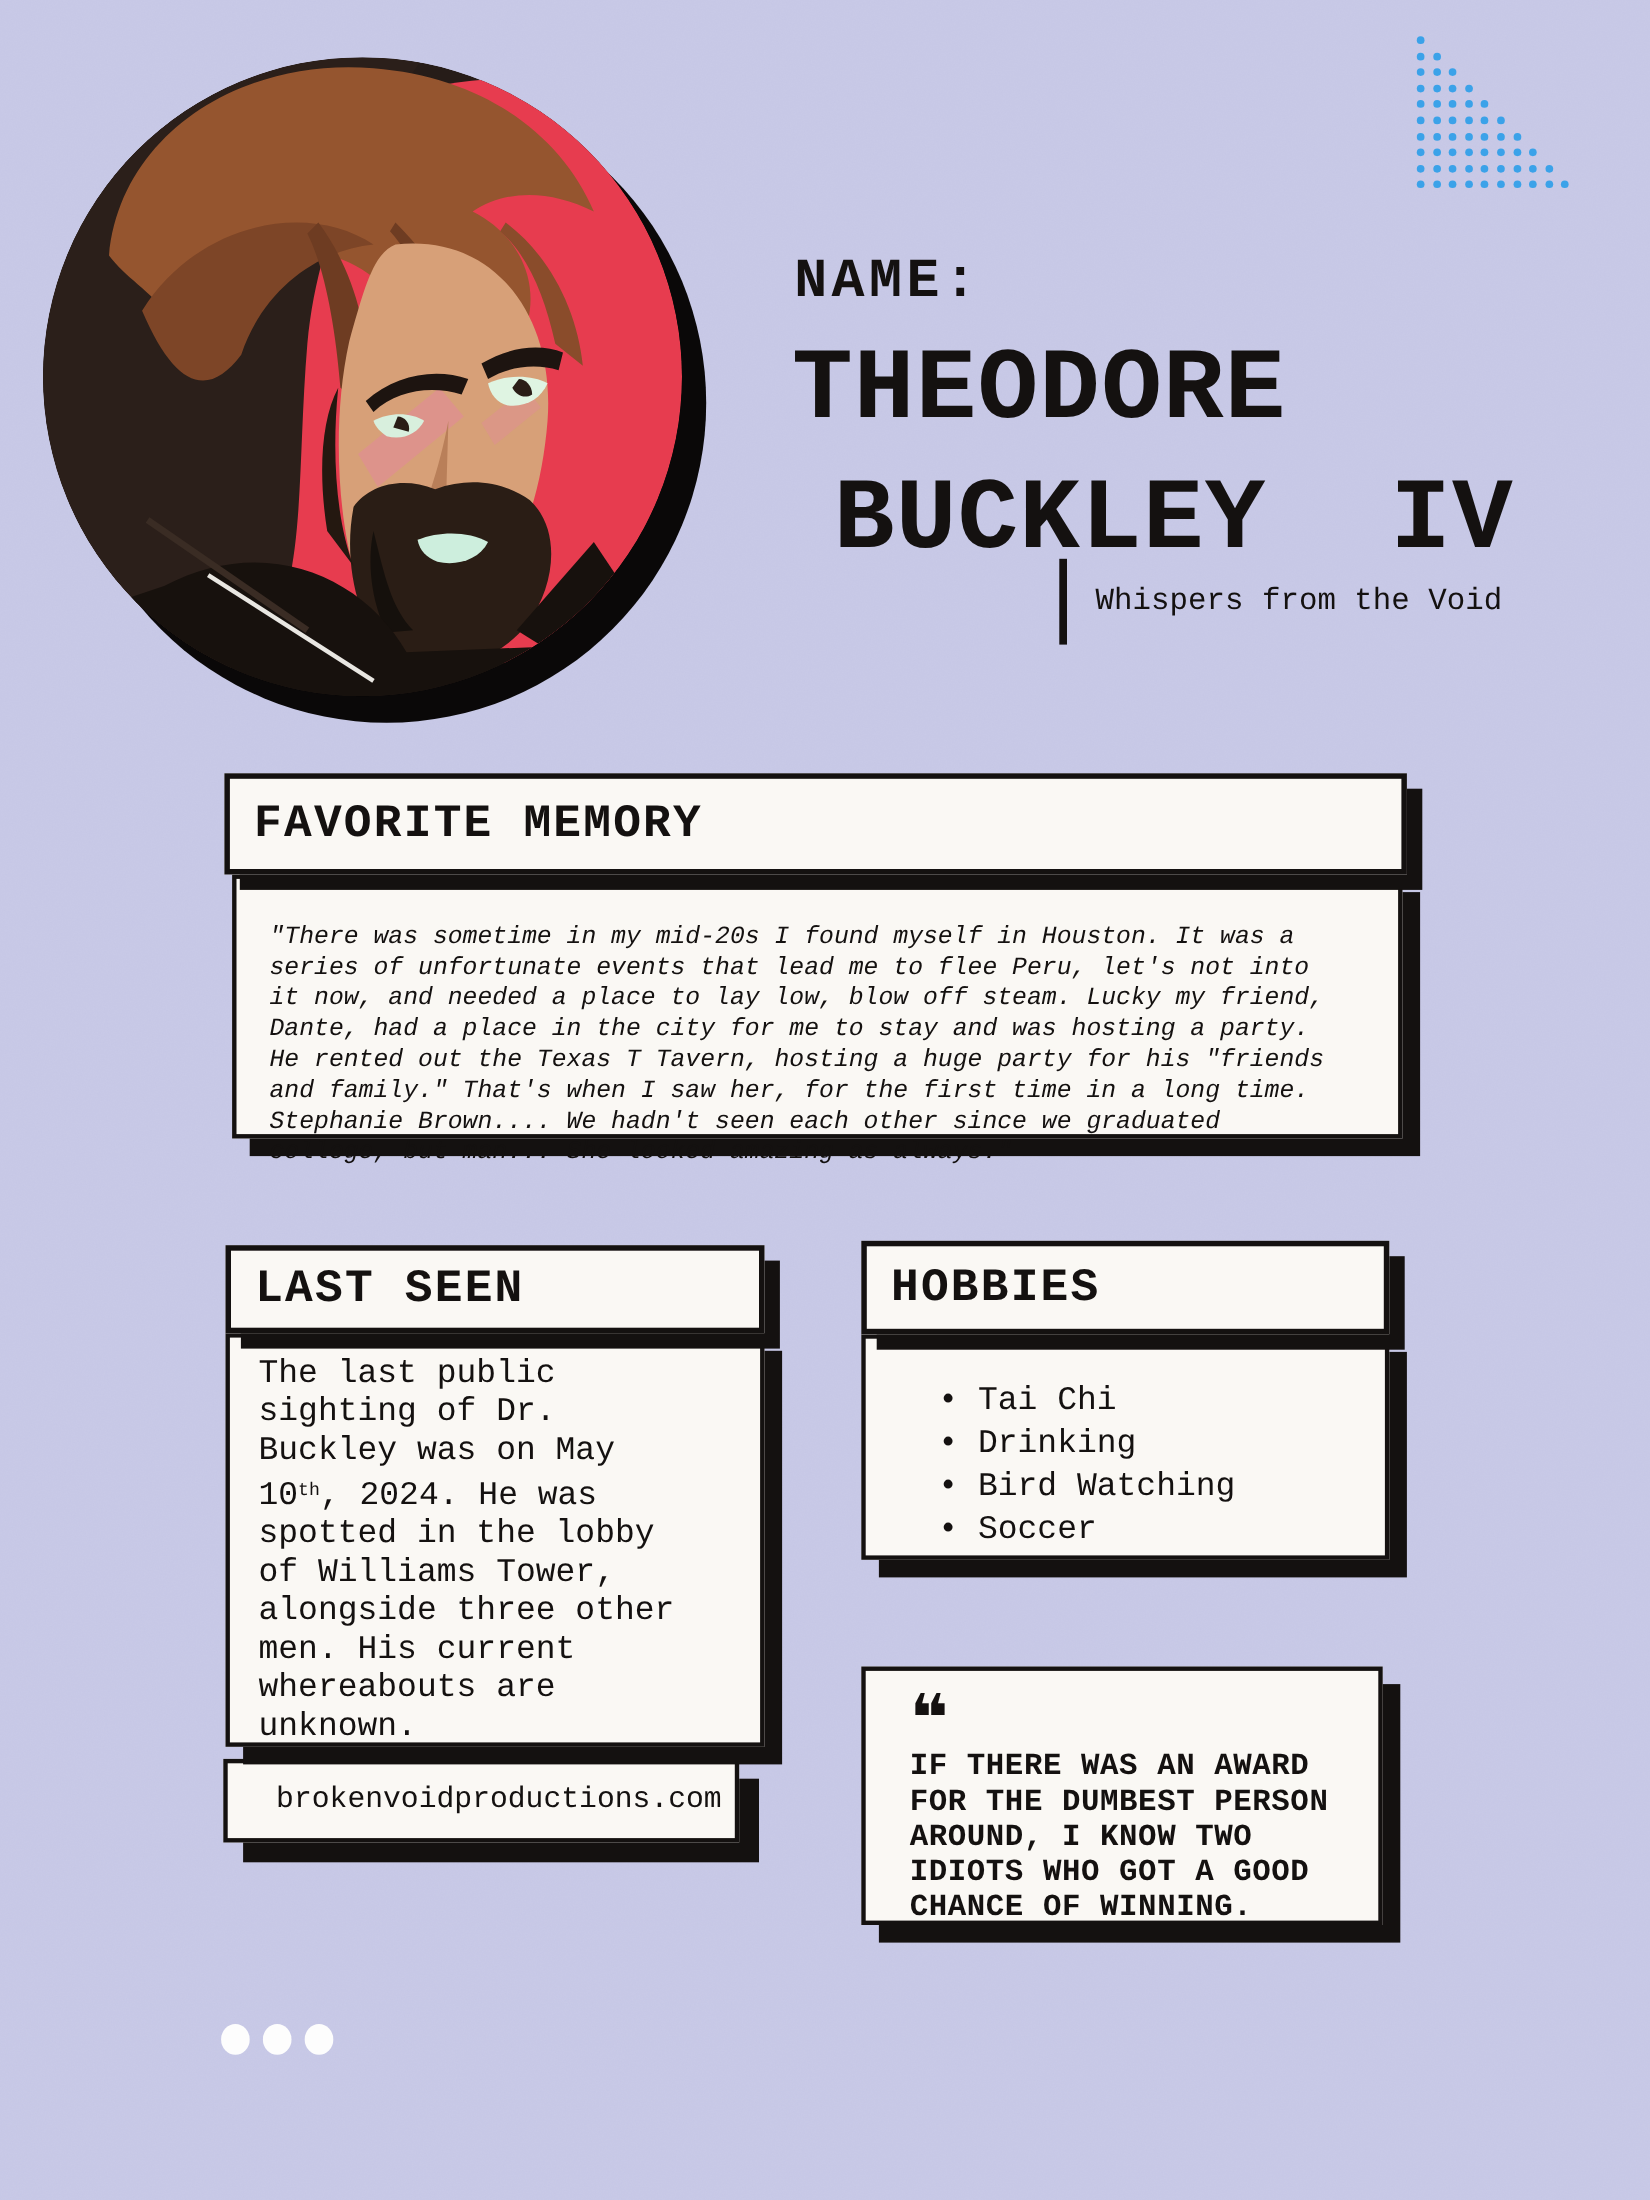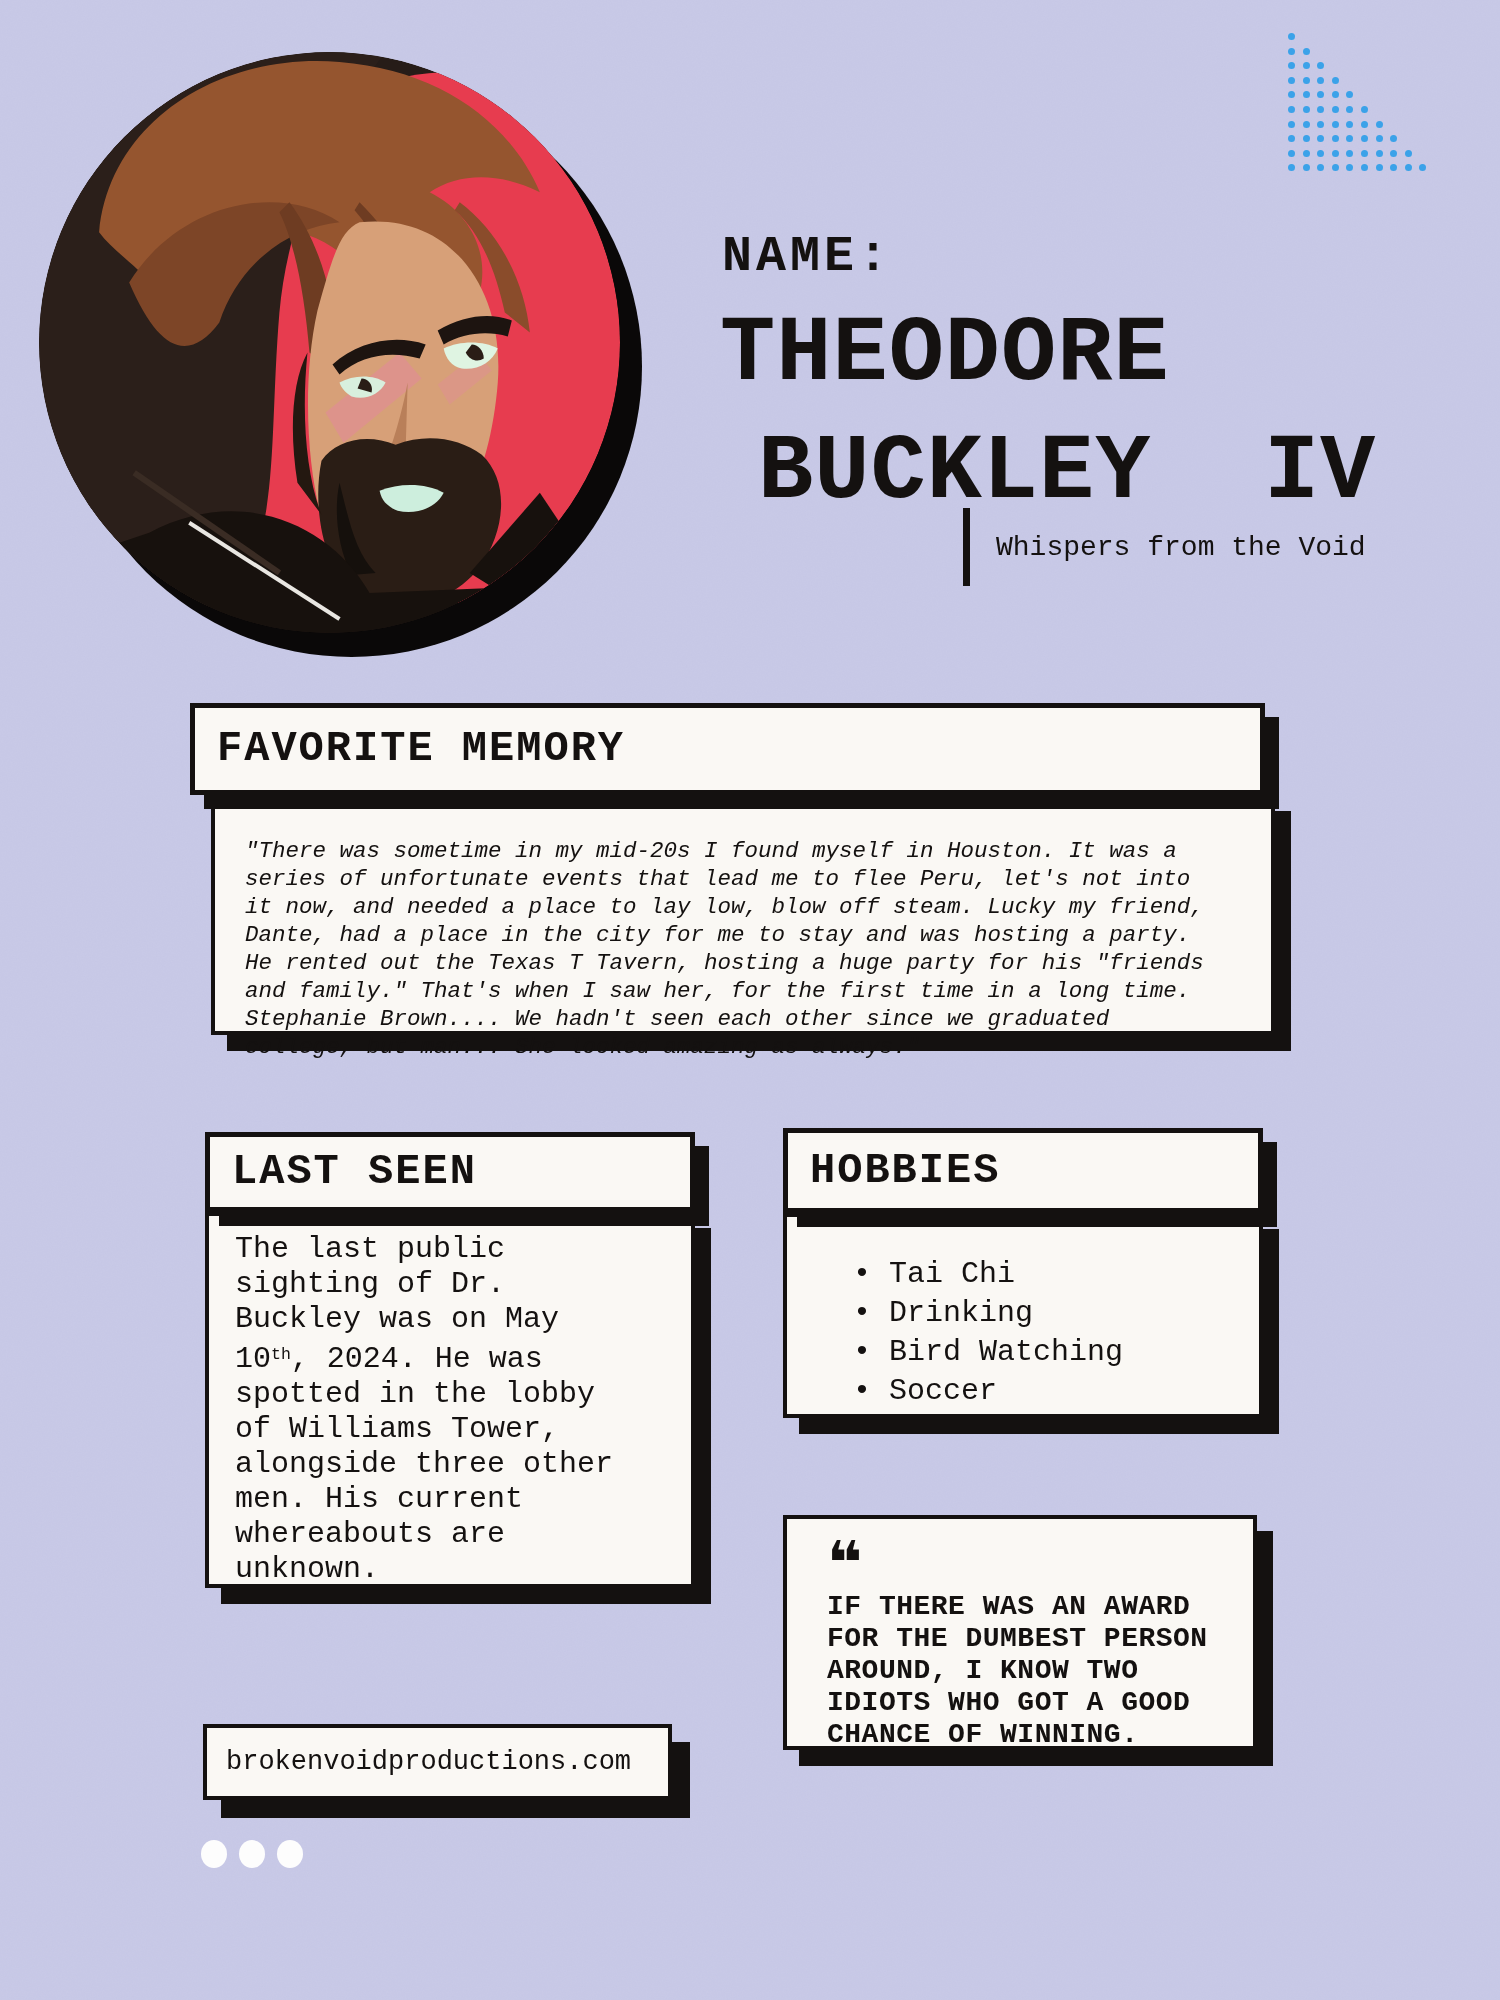--- a/index.html
+++ b/index.html
@@ -54,21 +54,21 @@
   .hbox,.bbox{
     position:absolute;background:#faf8f4;border:5px solid #141110;
     box-shadow:14px 14px 0 #141110;
   }
   .bbox{border-width:4px;box-shadow:16px 16px 0 #141110;}
   .sec-title{
     font-size:42px;font-weight:700;letter-spacing:2px;white-space:nowrap;
   }
   .hbox{display:flex;align-items:center;padding-left:22px;}
 
-  .memory-header{left:190px;top:703px;width:1075px;height:92px;z-index:3;}
+  .memory-header{left:204px;top:703px;width:1075px;height:92px;z-index:3;}
   .memory-body{
     left:211px;top:795px;width:1064px;height:240px;z-index:2;
     padding:10px 30px 6px 30px;
     font-style:italic;font-size:22.5px;line-height:28px;white-space:pre-line;
   }
 
   .lastseen-header{left:205px;top:1132px;width:490px;height:80px;z-index:3;}
   .lastseen-body{
     left:205px;top:1212px;width:490px;height:376px;z-index:2;
     padding:16px 24px 0 26px;font-size:30px;line-height:35px;
@@ -85,22 +85,22 @@
   .hobbies-body li::before{content:"• ";}
 
   .quote-box{
     left:783px;top:1515px;width:474px;height:235px;
     padding:16px 36px 0 40px;
   }
   .quote-mark{font-family:"DejaVu Sans",sans-serif;font-size:60px;line-height:56px;font-weight:700;}
   .quote-lines{font-size:28px;font-weight:700;line-height:32px;white-space:pre-line;letter-spacing:0.5px;}
 
   .site-box{
-    left:203px;top:1724px;width:469px;height:76px;
-    display:flex;align-items:center;padding-left:19px;
+    left:203px;top:1599px;width:469px;height:76px;
+    display:flex;align-items:center;padding-left:44px;
     box-shadow:18px 18px 0 #141110;
   }
   .site-text{font-size:27px;white-space:nowrap;color:#141110;text-decoration:none;}
 
   .wdots{position:absolute;left:201px;top:1840px;display:flex;}
   .wdot{width:26px;height:28px;border-radius:50%;background:#fdfdfd;margin-right:12px;}
 </style>
 </head>
 <body>
 

